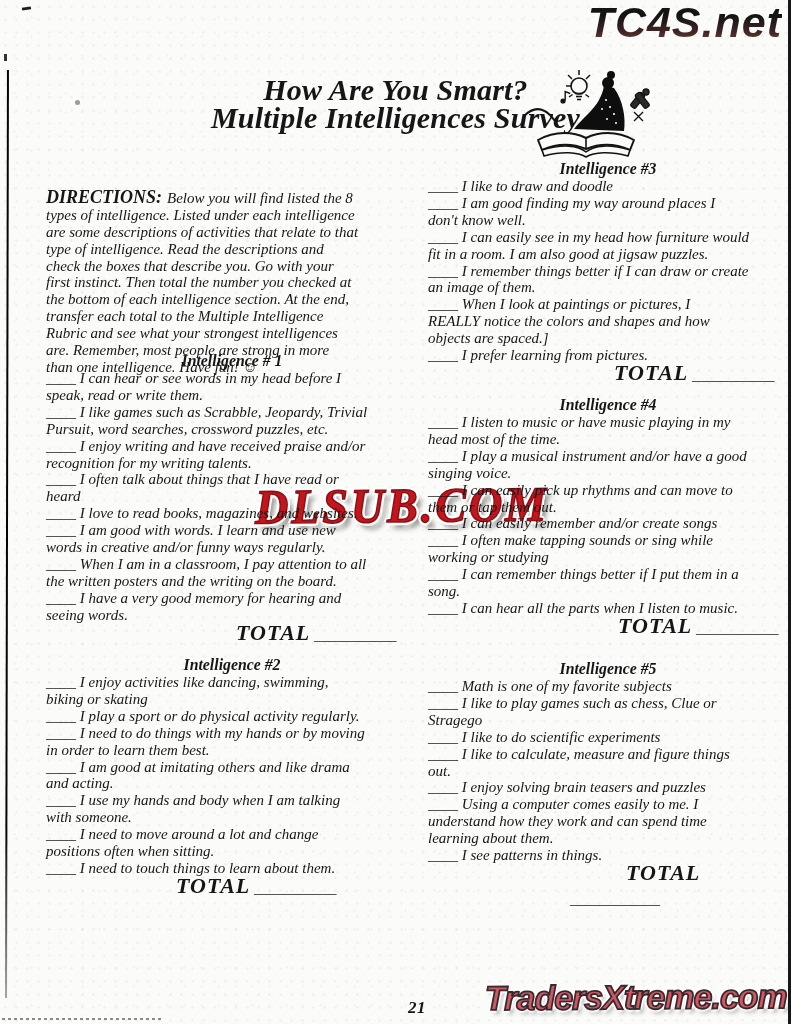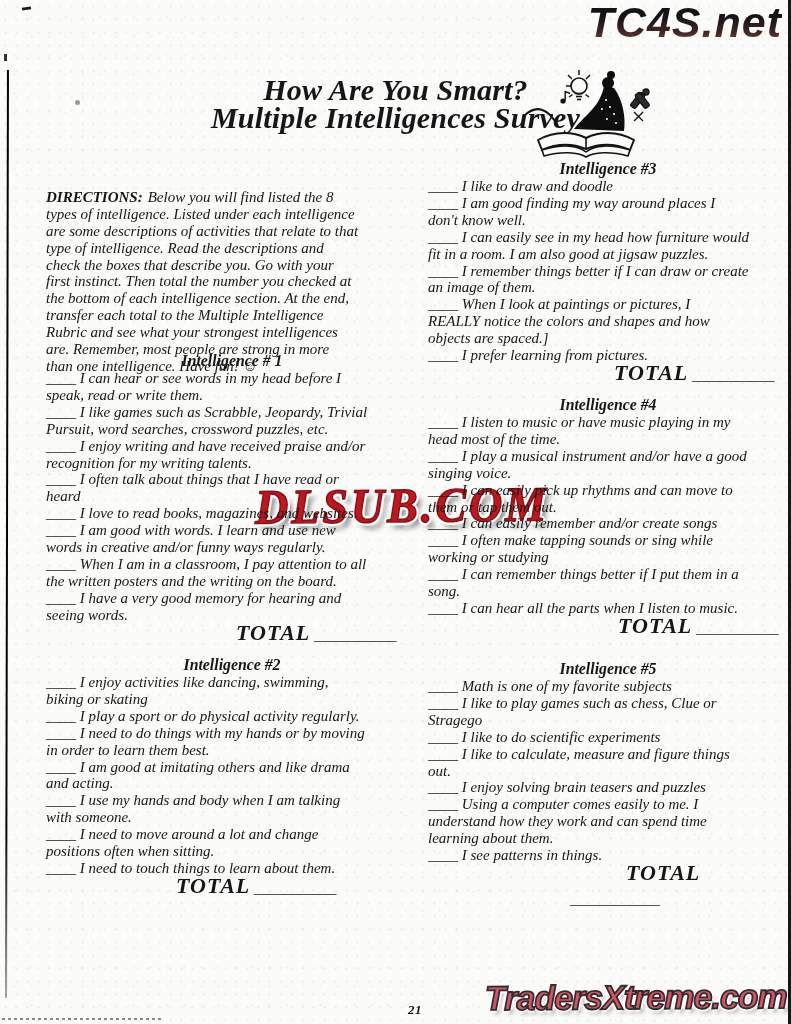--- a/index.html
+++ b/index.html
@@ -59,32 +59,32 @@
     font-family:"Liberation Sans","DejaVu Sans",sans-serif;font-weight:bold;
     font-size:34px;line-height:1;letter-spacing:-1px;
     color:#d0575f;-webkit-text-stroke:1.8px #352a30;
     text-shadow:
       -3px 0 2px #fff, 3px 0 2px #fff, 0 -3px 2px #fff, 0 3px 2px #fff,
       3px 4px 4px rgba(90,90,90,.5);
     transform:rotate(-0.4deg);
   }
   .page-number{
     position:absolute;left:408px;bottom:6px;
-    font-weight:bold;font-size:13px;letter-spacing:.5px;
+    font-weight:bold;font-size:17px;letter-spacing:.5px;
   }
 
   
   .title{position:absolute;left:0;top:76px;width:100%;text-align:center;
     font-weight:bold;font-size:30px;line-height:28px;letter-spacing:.2px;}
   .clipart{position:absolute;left:522px;top:66px;width:132px;height:100px;}
 
   
   .tblock{position:absolute;font-size:15px;line-height:16.9px;white-space:pre-line;}
   .directions{left:46px;top:172px;width:372px;}
-  .directions .dir-label{font-weight:bold;font-size:15px;margin-right:5px;}
+  .directions .dir-label{font-weight:bold;font-size:18px;margin-right:5px;}
   .sec{position:absolute;font-size:15px;line-height:16.9px;}
   .sec h3{margin:0 0 1px 0;font-size:15.8px;line-height:17px;text-align:center;font-weight:bold;}
   .item{margin:0;white-space:pre-line;}
   .sec1{left:46px;top:352px;width:372px;}
   .sec2{left:46px;top:656px;width:372px;}
   .sec3{left:428px;top:160px;width:360px;}
   .sec4{left:428px;top:396px;width:360px;}
   .sec5{left:428px;top:660px;width:360px;}
   .total{margin-top:1px;font-size:15px;}
   .total .tlabel{font-weight:bold;font-size:22px;letter-spacing:1px;}

